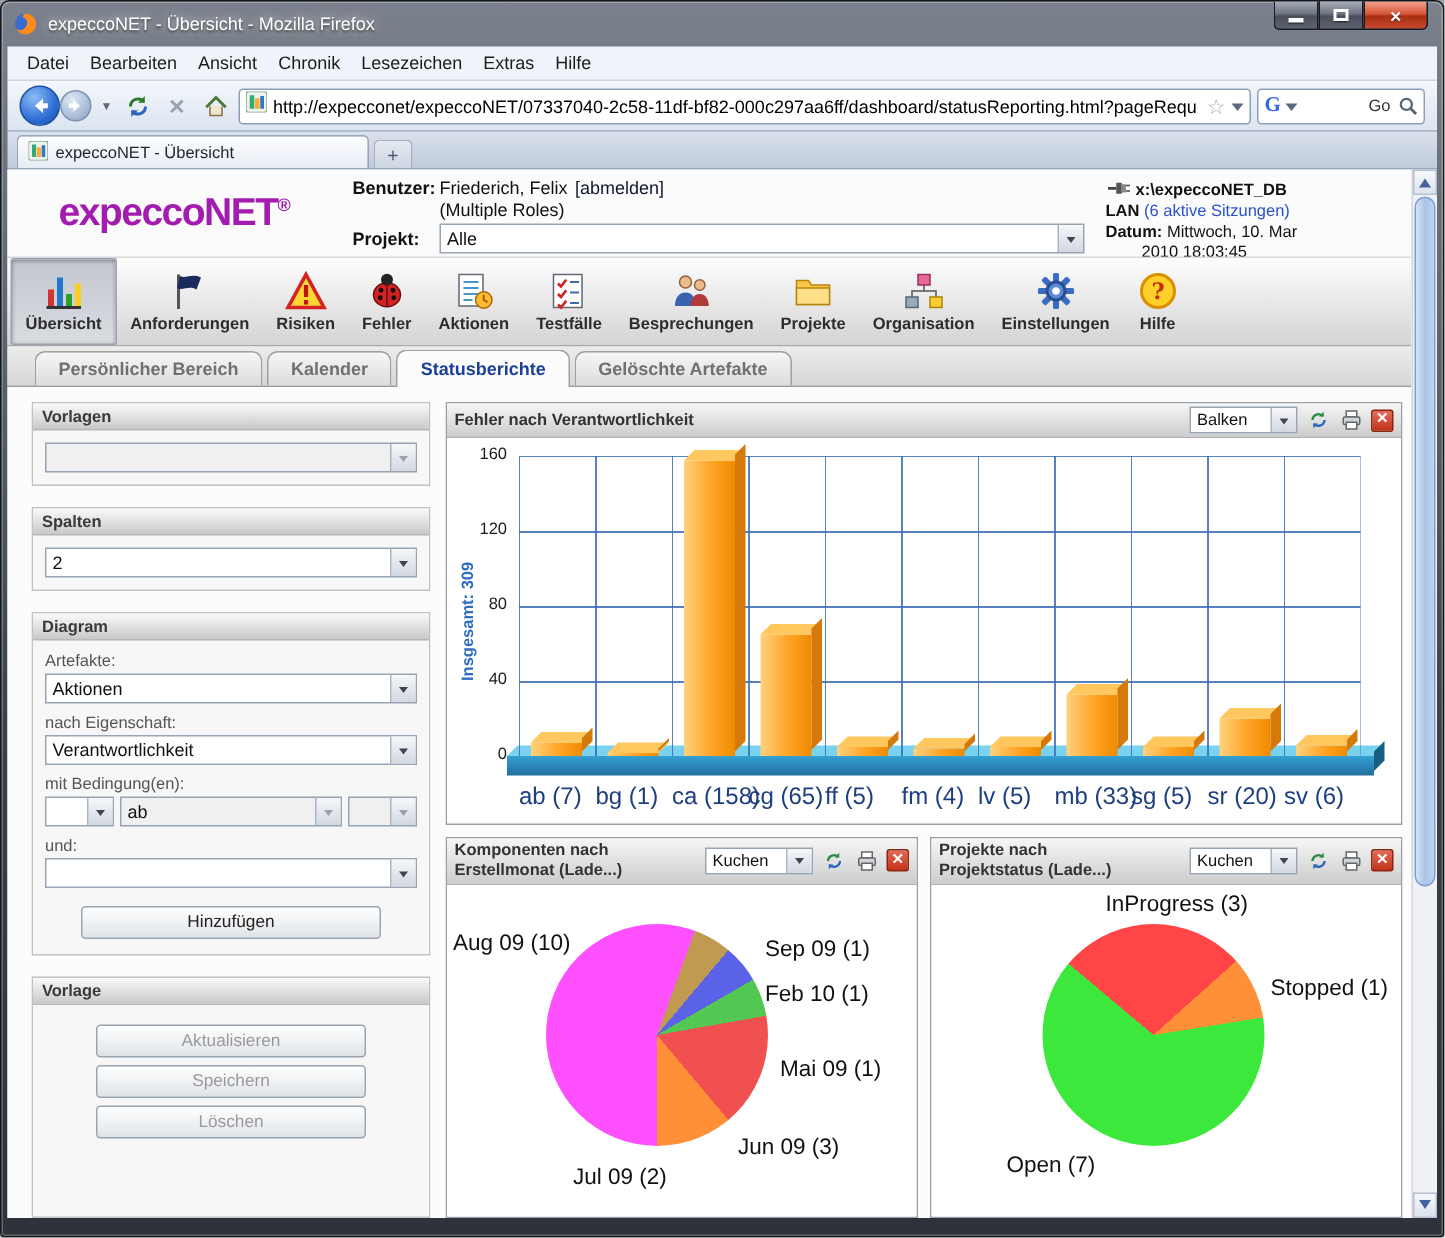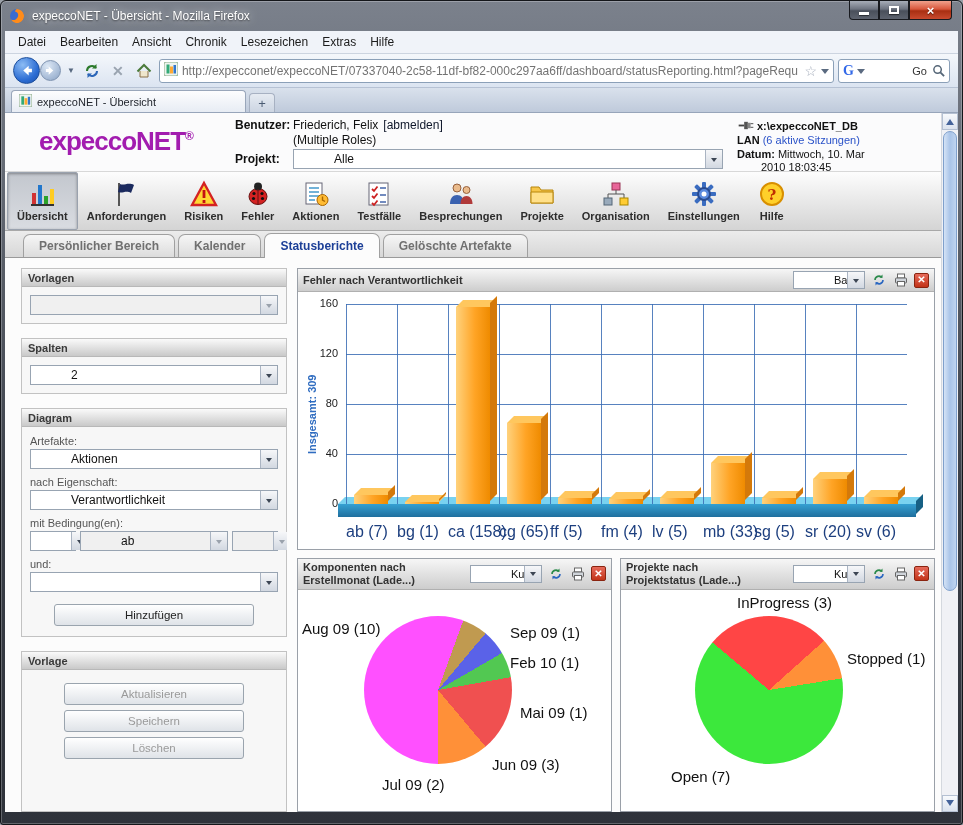--- a/index.html
+++ b/index.html
@@ -31,21 +31,21 @@
   
   .navbar {height:34px;background:linear-gradient(#f4f7fb,#dbe4f1);display:flex;align-items:center;padding:0 8px;gap:4px;border-bottom:1px solid #b6c2d4;flex:none;}
   .nav-back {width:27px;height:27px;border-radius:50%;border:1px solid #1c4e9c;flex:none;
     background:radial-gradient(circle at 35% 28%,#8cbcf4,#2c6dd4 62%,#1a4fa8);display:flex;align-items:center;justify-content:center;}
   .nav-fwd {width:21px;height:21px;border-radius:50%;border:1px solid #7d92b0;flex:none;margin-left:-4px;
     background:radial-gradient(circle at 35% 28%,#dde8f5,#a9bdd8 62%,#8aa2c2);display:flex;align-items:center;justify-content:center;}
   .nav-drop {font-size:8px;color:#57687f;padding:0 2px;}
   .nav-icon-btn {width:22px;height:22px;display:flex;align-items:center;justify-content:center;flex:none;}
   .stop-x {color:#9aa4b0;font-weight:bold;font-size:14px;}
   .url-bar {flex:1;height:24px;background:#fff;border:1px solid #8ba0b8;border-radius:3px;display:flex;align-items:center;padding:0 4px;gap:4px;min-width:0;}
-  .url-text {font-size:12px;color:#737373;white-space:nowrap;overflow:hidden;flex:1;}
+  .url-text {font-size:12px;color:#000000;white-space:nowrap;overflow:hidden;flex:1;}
   .star {color:#a6aebc;font-size:14px;line-height:1;}
   .mini-drop {border:4px solid transparent;border-top:5px solid #5a6a80;margin-top:5px;}
   .search-bar {width:112px;height:24px;background:#fff;border:1px solid #8ba0b8;border-radius:3px;display:flex;align-items:center;padding:0 4px;gap:3px;flex:none;}
   .g-logo {font-family:"Liberation Serif",serif;font-weight:bold;font-size:14px;color:#3369e8;}
   .search-text {font-size:11px;color:#333;flex:1;text-align:right;padding-right:2px;}
 
   
   .tabbar {height:25px;background:linear-gradient(#d9e1ec,#bfcadb);display:flex;align-items:flex-end;padding:2px 6px 0;gap:3px;border-bottom:1px solid #97a5ba;flex:none;}
   .browser-tab {width:235px;height:22px;background:linear-gradient(#fdfdfe,#e7ecf4);border:1px solid #99a6ba;border-bottom:none;border-radius:4px 4px 0 0;
     display:flex;align-items:center;gap:5px;padding:0 7px;font-size:11px;color:#22262e;}
@@ -97,21 +97,21 @@
 
   
   .sidebar {width:266px;display:flex;flex-direction:column;gap:14px;flex:none;overflow:hidden;}
   .s-panel {border:1px solid #c2c2c2;background:#f7f7f7;}
   .s-panel.grow {flex:1;}
   .s-header {height:18px;background:linear-gradient(#fafafa,#c9c9c9);border-bottom:1px solid #b8b8b8;font-size:11px;font-weight:bold;color:#3a3a3a;display:flex;align-items:center;padding-left:6px;}
   .s-body {padding:8px;}
   .field-label {font-size:11px;font-weight:normal;color:#555;margin:7px 0 2px;}
   .field-label:first-child {margin-top:0;}
 
-  .combo {height:20px;border:1px solid #98a4b2;background:#fff;display:flex;align-items:center;font-size:12px;color:#111;padding-left:36px;}
+  .combo {height:20px;border:1px solid #98a4b2;background:#fff;display:flex;align-items:center;font-size:12px;color:#111;}
   .combo .val {flex:1;padding-left:4px;white-space:nowrap;overflow:hidden;}
   .combo .arrow {width:17px;align-self:stretch;background:linear-gradient(#f6f7f9,#d2d8e1);border-left:1px solid #aab4c2;display:flex;align-items:center;justify-content:center;flex:none;}
   .combo .arrow::after {content:'';border:3.5px solid transparent;border-top:4.5px solid #3c4654;margin-top:4px;}
   .combo.disabled {background:#f0f0f0;}
   .combo.disabled .arrow::after {border-top-color:#9aa2ac;}
   .cond-row {display:flex;gap:4px;}
   .cond-row .c-sm {width:46px;flex:none;}
   .cond-row .c-mid {flex:1;min-width:0;}
 
   .btn {height:22px;border:1px solid #9aa4ae;border-radius:3px;background:linear-gradient(#ffffff,#dfe3e8);

